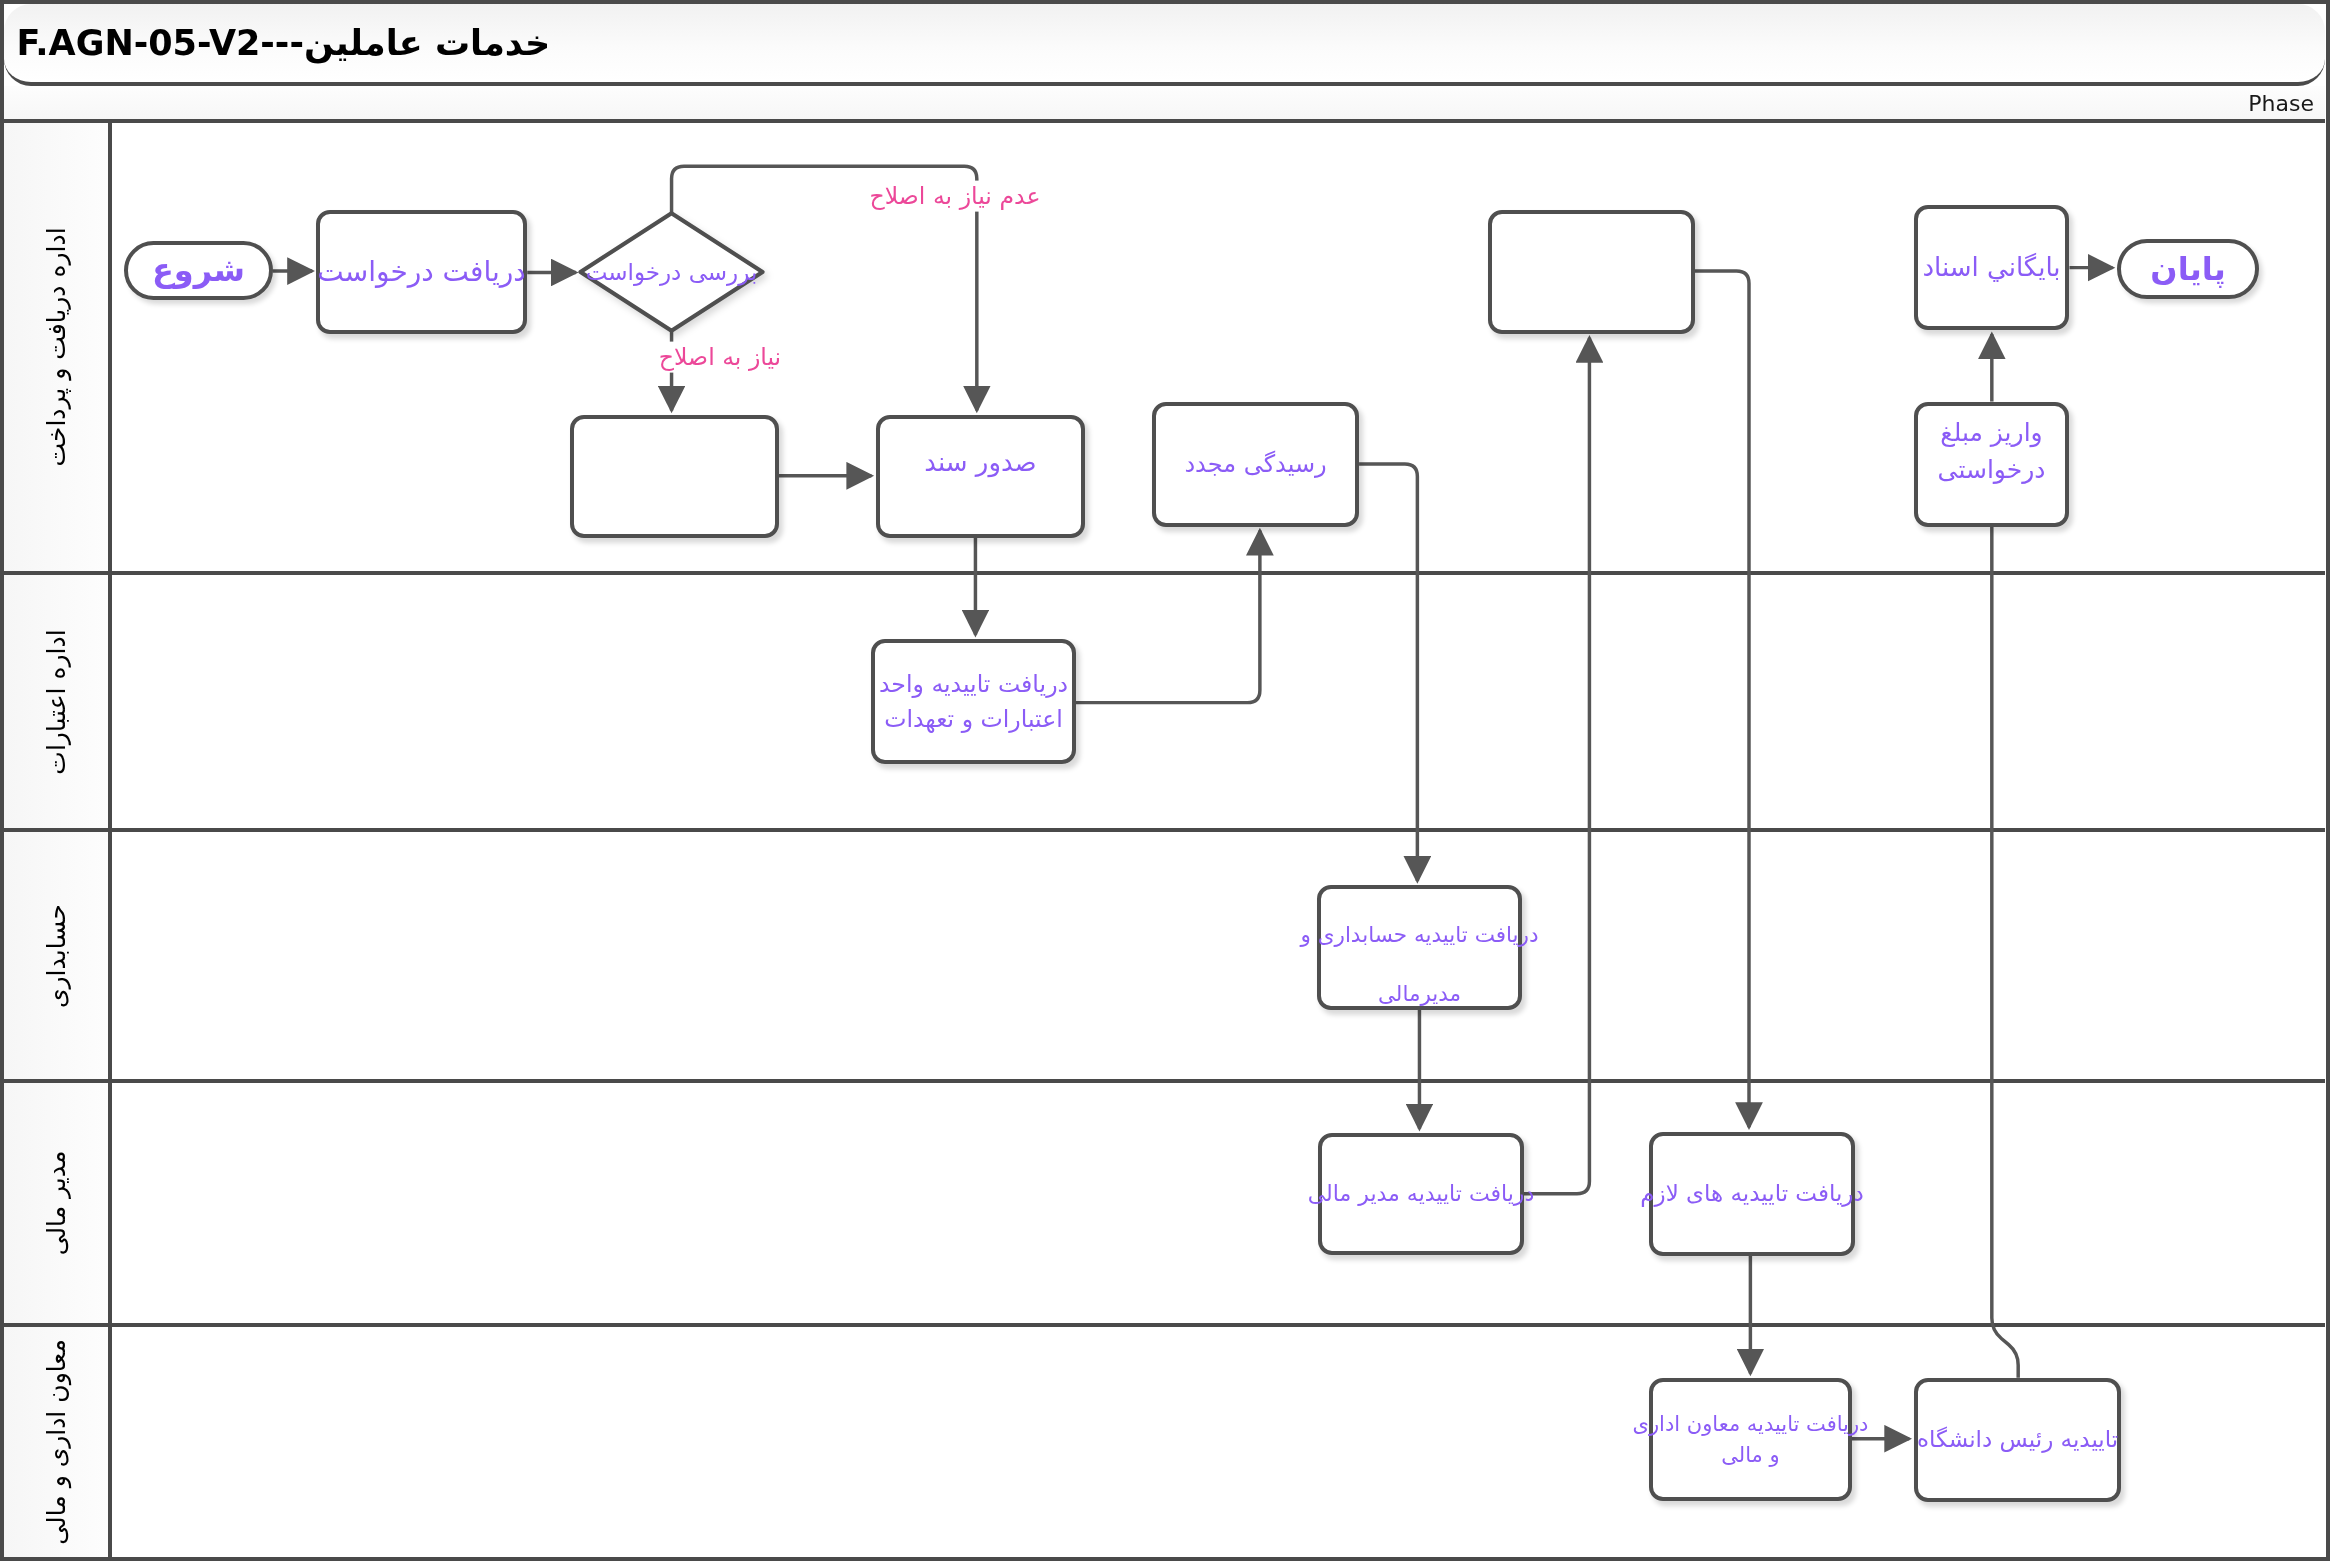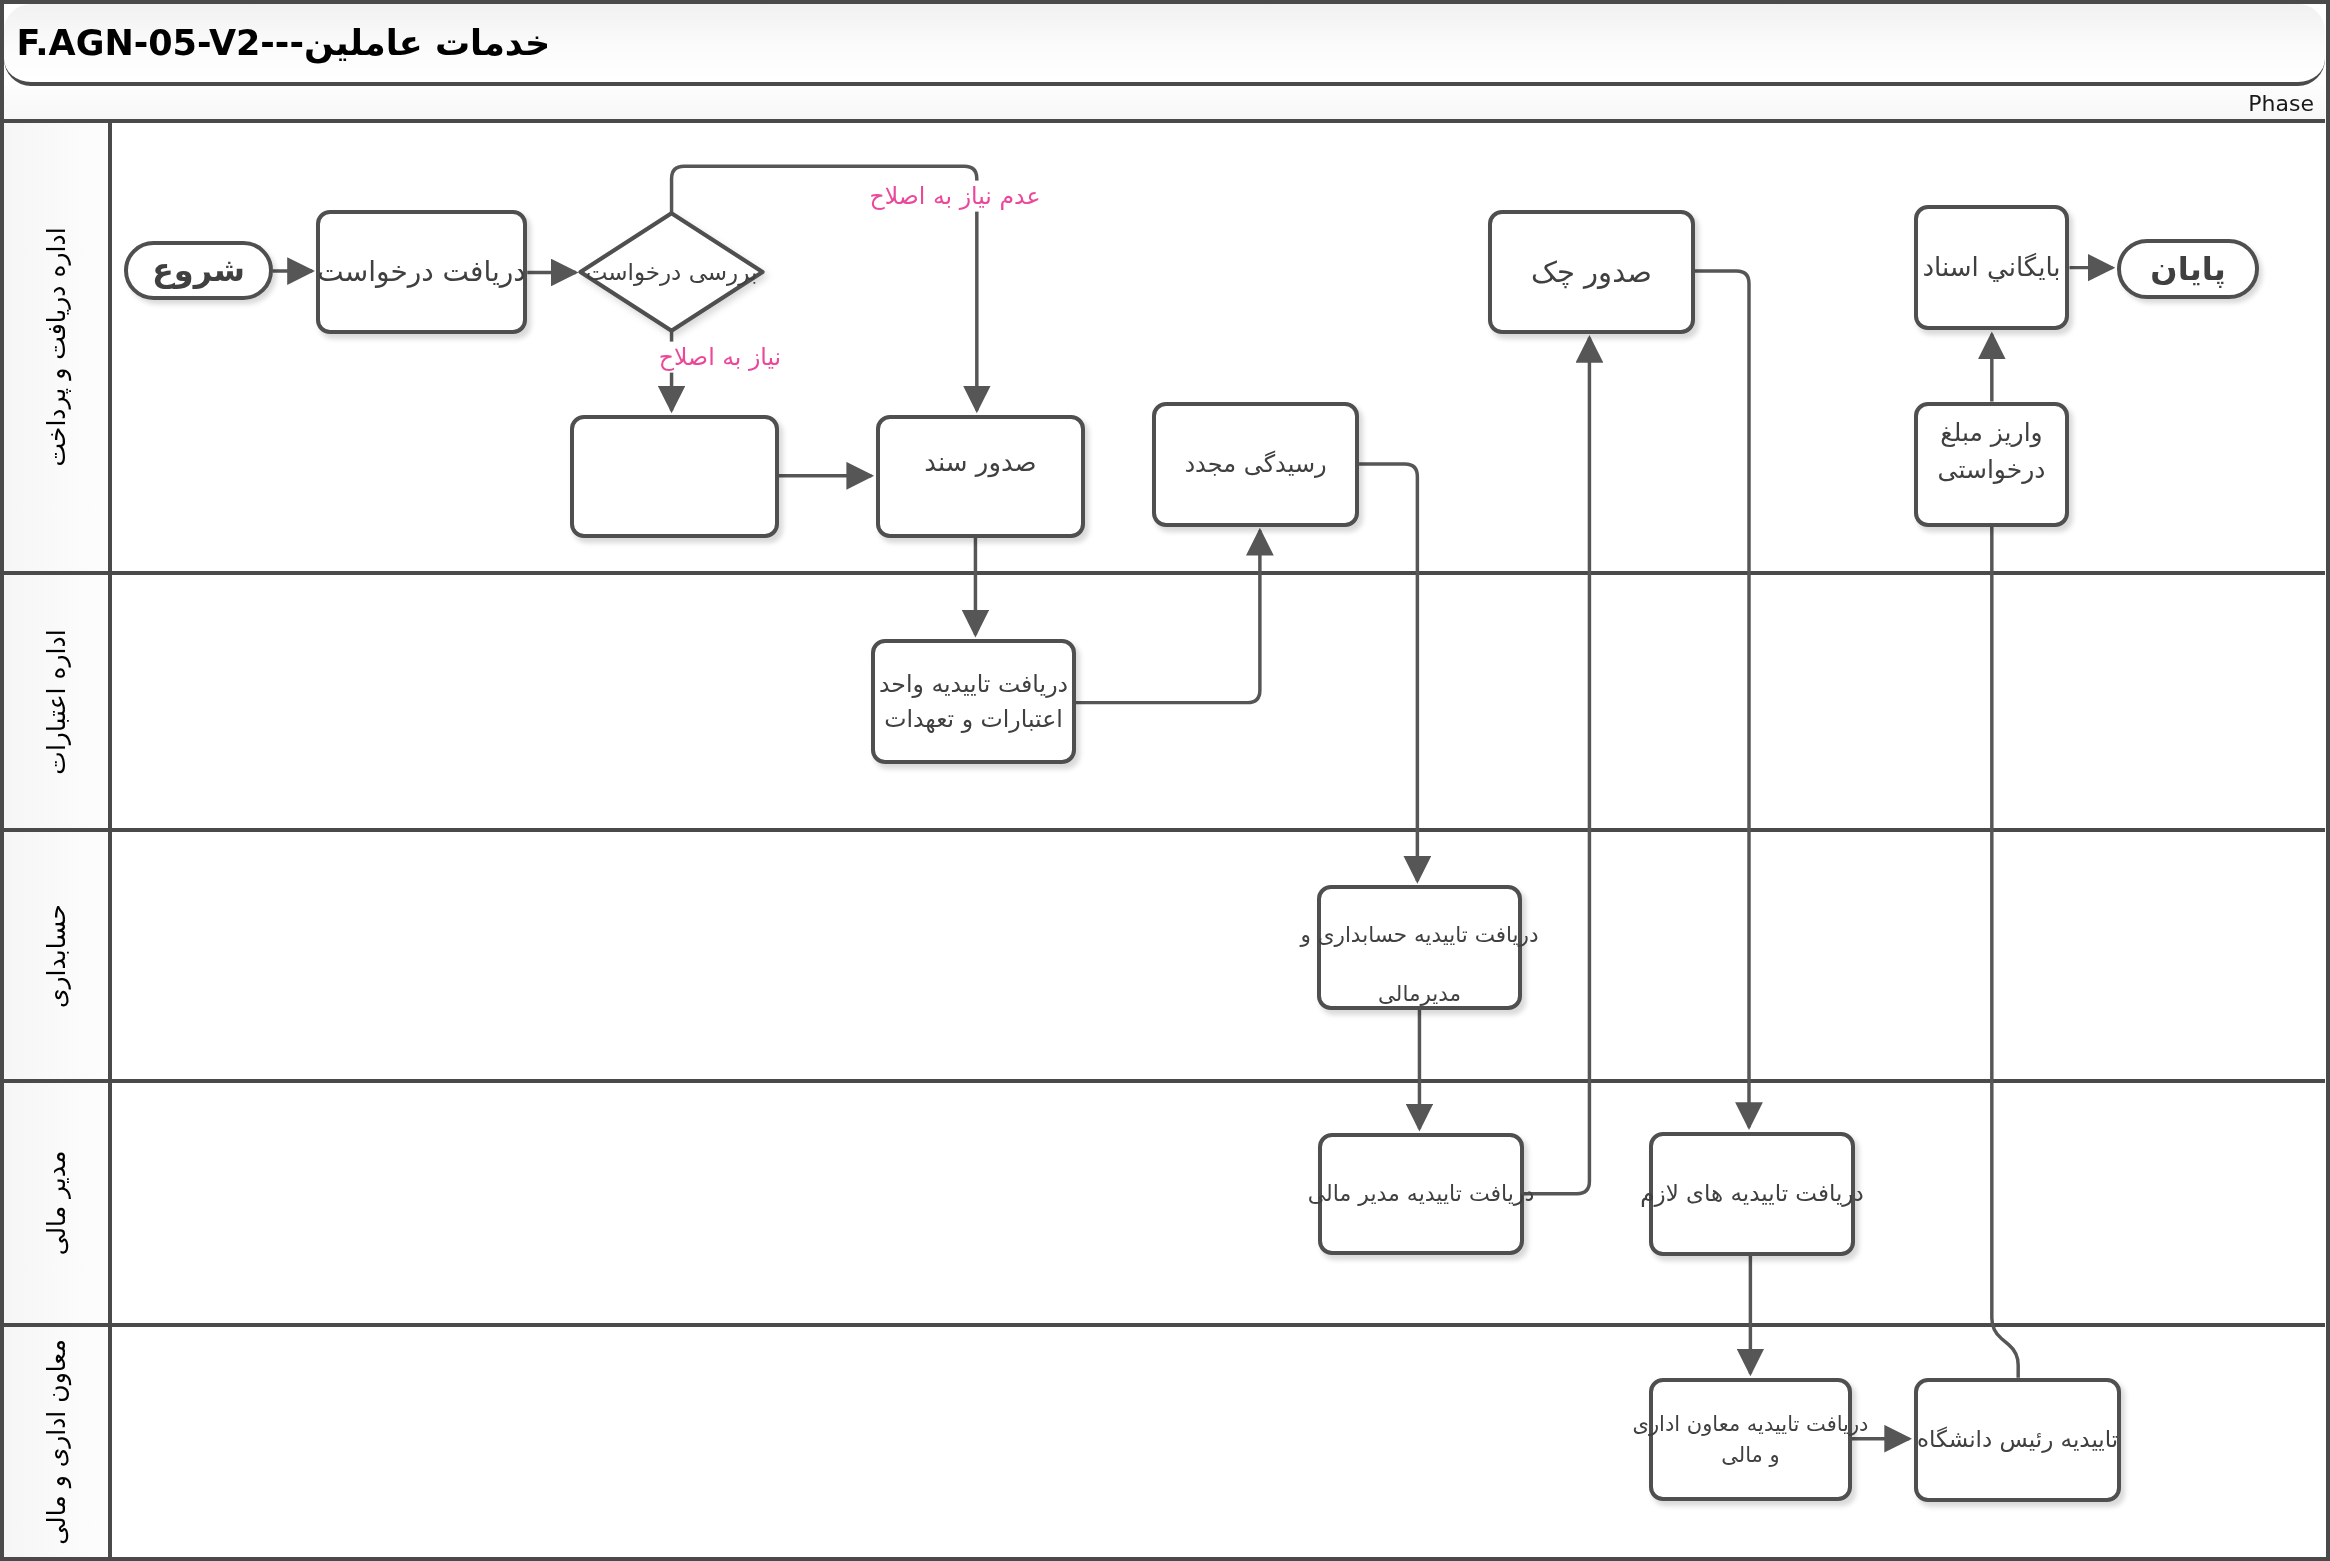--- a/index.html
+++ b/index.html
@@ -48,21 +48,21 @@
   .layer{position:absolute;left:0;top:0;width:2330px;height:1561px;pointer-events:none;}
   .node{
     position:absolute;box-sizing:border-box;background:#ffffff;
     border:4.2px solid #4f4f4f;
     box-shadow:3.5px 4.2px 5.6px rgba(0,0,0,.15);
   }
   .node.box{border-radius:14px;}
   .node.oval{border-radius:42px;}
   .node-label{
     position:absolute;display:flex;flex-direction:column;justify-content:center;align-items:center;
-    text-align:center;direction:rtl;color:#404040;line-height:1.45;
+    text-align:center;direction:rtl;color:#8b5cf6;line-height:1.45;
   }
   .node-label div{white-space:nowrap;}
   .diamond-svg{position:absolute;overflow:visible;filter:drop-shadow(3.5px 4.2px 3.5px rgba(0,0,0,.15));}
   .edge-label{
     position:absolute;transform:translate(-50%,-50%);
     background:#ffffff;padding:1.4px 7px;font-size:23.6px;color:#ec4899;
     direction:rtl;white-space:nowrap;margin-top:7px;
   }
   svg.edges{position:absolute;left:0;top:0;overflow:visible;}
 </style>
@@ -146,23 +146,20 @@
       <div class="node box" style="left: 566px; top: 411px; width: 209px; height: 123px;"></div>
       <div class="node box" style="left: 872px; top: 411px; width: 209px; height: 123px;"></div>
       <div class="node-label" style="left: 872px; top: 411px; width: 209px; height: 96px; font-size: 26px;">
         <div>صدور سند</div>
       </div>
       <div class="node box" style="left: 1148px; top: 398px; width: 207px; height: 125px;"></div>
       <div class="node-label" style="left: 1148px; top: 398px; width: 207px; height: 125px; font-size: 24px;">
         <div>رسیدگی مجدد</div>
       </div>
       <div class="node box" style="left: 1484px; top: 206px; width: 207px; height: 124px;"></div>
-      <div class="node-label" style="left: 1484px; top: 206px; width: 207px; height: 124px; font-size: 29px;">
-        <div>صدور چک</div>
-      </div>
       <div class="node box" style="left: 1910px; top: 201px; width: 155px; height: 125px;"></div>
       <div class="node-label" style="left: 1910px; top: 201px; width: 155px; height: 125px; font-size: 26px;">
         <div>بايگاني اسناد</div>
       </div>
       <div class="node oval" style="left: 2113px; top: 235px; width: 142px; height: 60px; border-radius: 30px;"></div>
       <div class="node-label" style="left: 2113px; top: 235px; width: 142px; height: 60px; font-size: 32px; font-weight: 600;">
         <div>پایان</div>
       </div>
       <div class="node box" style="left: 1910px; top: 398px; width: 155px; height: 125px;"></div>
       <div class="node-label" style="left: 1910px; top: 398px; width: 155px; height: 99px; font-size: 25px;">

